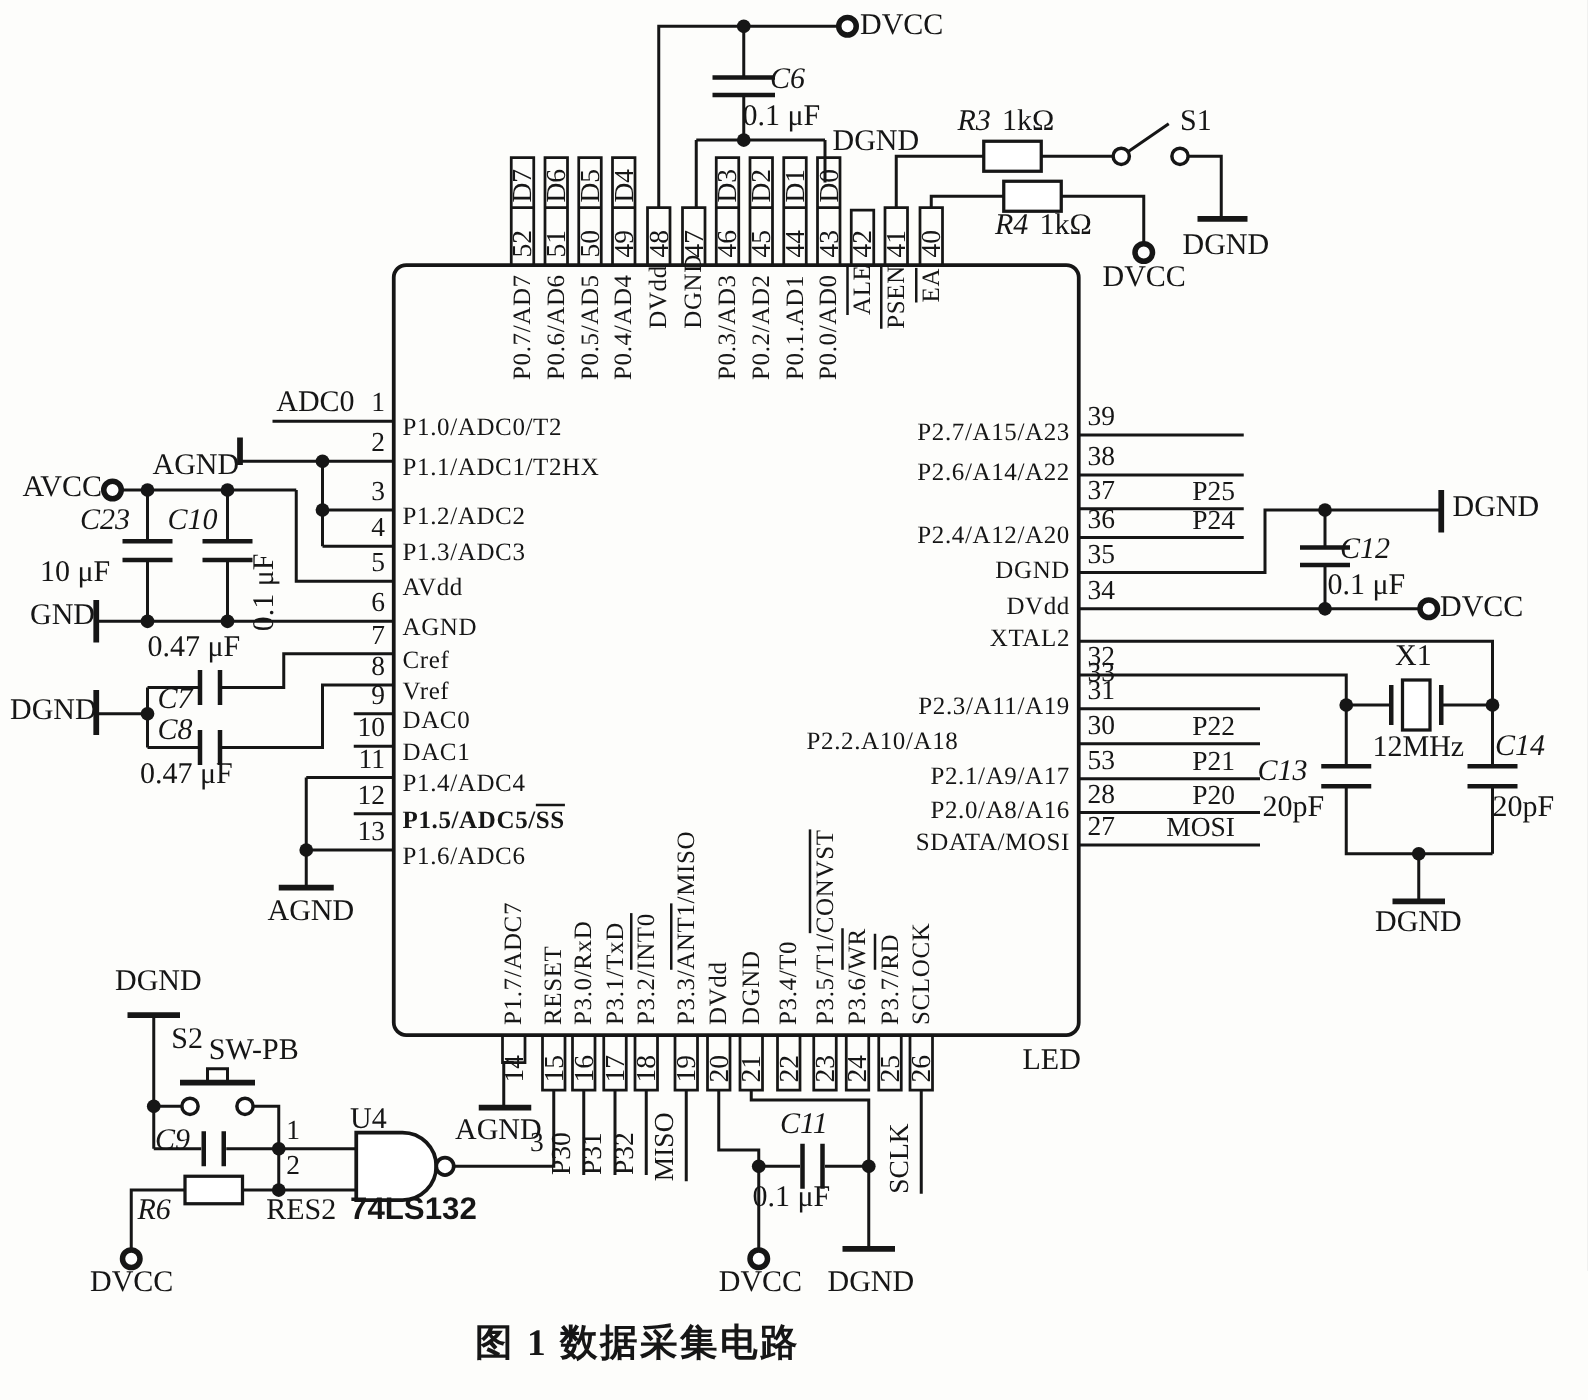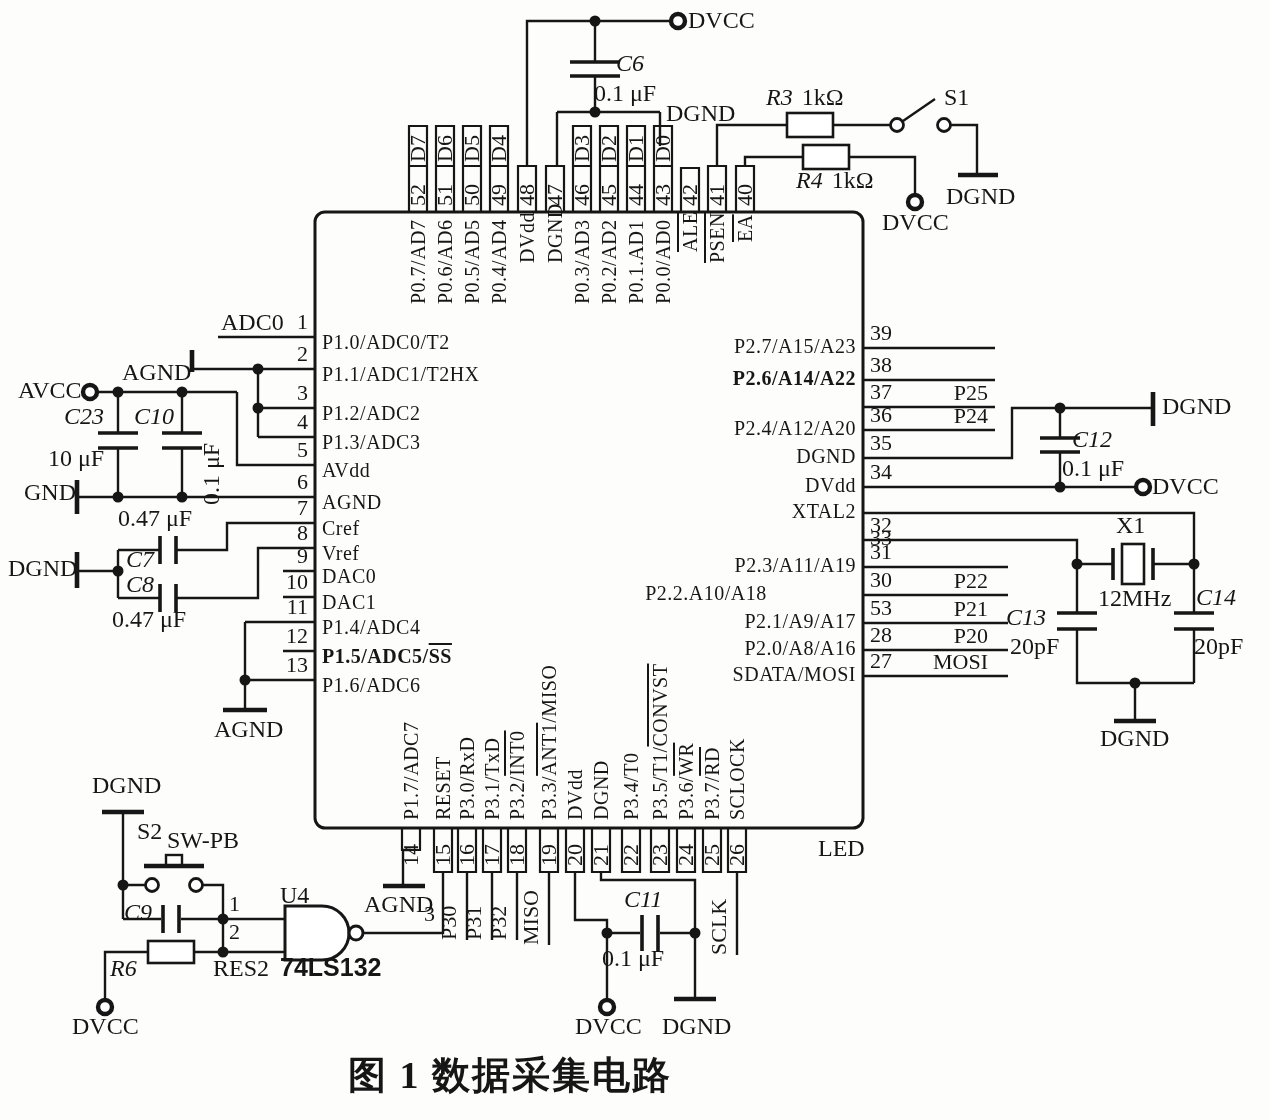--- a/index.html
+++ b/index.html
@@ -8,21 +8,21 @@
   #wires{position:absolute;left:0;top:0;}
   .t{position:absolute;white-space:nowrap;font-size:24px;line-height:26px;}
   .pn{font-size:22px;line-height:22px;}
   .il{font-size:20px;line-height:22px;letter-spacing:.5px;}
   .vt{transform:rotate(-90deg);transform-origin:0 0;}
   .ov{text-decoration:overline;}
   .ref{font-style:italic;}
   .gap{padding-left:9px;}
   .ra{text-align:right;}
   .part{font-family:"Liberation Sans","DejaVu Sans",sans-serif;font-weight:700;font-size:25px;}
-  .cap{font-size:38px;font-weight:700;letter-spacing:2px;width:1020px;text-align:center;}
+  .cap{font-size:30px;font-weight:700;letter-spacing:2px;width:1020px;text-align:center;}
 </style>
 </head>
 <body>
 
 <div id="stage">
   <svg id="wires" width="1270" height="1120">
       <path d="M527,166 V21 H670 M595,21 V62 M595,76 V112 M557,112 H660 M557,166 V112 M660,112 V146 M717,166 V125 H787 M833,125 H890 M951,125 H977 V175 M745,166 V157 H803 M849,157 H915 V194 M903,121 L935,99 M98,392 H237 M237,392 V465 H315 M77,497 H315 M118,392 V433 M118,448 V497 M182,392 V433 M182,448 V497 M192,369 H315 M258,369 V437 M258,408 H315 M258,437 H315 M218,337 H315 M77,571 H118 M118,550 V598 M118,550 H160 M176,550 H227 V523 H315 M118,598 H160 M176,598 H258 V548 H315 M283,571 H315 M283,597 H315 M283,651 H315 M245,622 H315 M245,622 V710 M245,680 H315 M123,812 V919 M123,885 H145 M203,885 H223 V919 M123,919 H161 M181,919 H285 M223,919 V952 M105,999 V952 H148 M194,952 H285 M363,933 H443 V872 M411,850 H403 V886 M467,872 V940 M492,872 V940 M517,872 V940 M549,872 V945 M575,872 V920 H607 V999 M607,933 H640 M660,933 H695 M601,872 V880 H695 V999 M737,872 V955 M863,348 H995 M863,380 H995 M863,407 H995 M863,430 H995 M863,458 H1012 V408 H1153 M1060,408 V438 M1060,452 V487 M863,487 H1135 M863,513 H1194 V564 M863,540 H1077 V564 M1077,564 H1113 M1153,564 H1194 M1077,564 V613 M1077,629 V683 H1194 M1194,564 V613 M1194,629 V683 M1135,683 V721 M863,567 H1008 M863,595 H1008 M863,623 H1008 M863,650 H1008 M863,676 H1008" fill="none" stroke="#161616" stroke-width="2.4"></path>
       <rect x="315" y="212" width="548" height="616" rx="10" fill="none" stroke="#161616" stroke-width="3"></rect>
       <path d=" M409,212 V126 H427 V212 M409,166 H427 M436,212 V126 H454 V212 M436,166 H454 M463,212 V126 H481 V212 M463,166 H481 M490,212 V126 H508 V212 M490,166 H508 M518,212 V166 H536 V212 M546,212 V166 H564 V212 M573,212 V126 H591 V212 M573,166 H591 M600,212 V126 H618 V212 M600,166 H618 M627,212 V126 H645 V212 M627,166 H645 M654,212 V126 H672 V212 M654,166 H672 M681,212 V168 H699 V212 M708,212 V166 H726 V212 M736,212 V166 H754 V212 M402,828 V850 H420 V828 M434,828 V872 H452 V828 M458,828 V872 H476 V828 M483,828 V872 H501 V828 M508,828 V872 H526 V828 M540,828 V872 H558 V828 M566,828 V872 H584 V828 M592,828 V872 H610 V828 M622,828 V872 H640 V828 M651,828 V872 H669 V828 M677,828 V872 H695 V828 M703,828 V872 H721 V828 M728,828 V872 H746 V828" fill="none" stroke="#161616" stroke-width="2.2"></path>
       <path d="M570,62 H620 M570,76 H620 M98,433 H138 M98,448 H138 M162,433 H202 M162,448 H202 M160,536 V564 M176,536 V564 M160,584 V612 M176,584 V612 M163,905 V933 M179,905 V933 M642,915 V951 M658,915 V951 M1040,438 H1080 M1040,452 H1080 M1057,613 H1097 M1057,629 H1097 M1174,613 H1214 M1174,629 H1214 M1113,548 V580 M1153,548 V580" fill="none" stroke="#161616" stroke-width="3.6"></path>
@@ -73,21 +73,21 @@
   <div class="t" style="left:766px;top:84px"><span class="ref">R3</span><span class="gap">1kΩ</span></div>
   <div class="t" style="left:944px;top:84px">S1</div>
   <div class="t" style="left:946px;top:183px">DGND</div>
   <div class="t" style="left:796px;top:167px"><span class="ref">R4</span><span class="gap">1kΩ</span></div>
   <div class="t" style="left:882px;top:209px">DVCC</div>
 
   <div class="t" style="left:18px;top:377px">AVCC</div>
   <div class="t" style="left:122px;top:359px">AGND</div>
   <div class="t ref" style="left:64px;top:403px">C23</div>
   <div class="t ref" style="left:134px;top:403px">C10</div>
-  <div class="t" style="left:48px;top:445px">10 μF</div>
+  <div class="t" style="left:32px;top:445px">10 μF</div>
   <div class="t vt" style="left:198px;top:505px">0.1 μF</div>
   <div class="t" style="left:24px;top:479px">GND</div>
 
   <div class="t" style="left:118px;top:505px">0.47 μF</div>
   <div class="t" style="left:8px;top:555px">DGND</div>
   <div class="t ref" style="left:126px;top:546px">C7</div>
   <div class="t ref" style="left:126px;top:571px">C8</div>
   <div class="t" style="left:112px;top:606px">0.47 μF</div>
   <div class="t" style="left:214px;top:716px">AGND</div>
   <div class="t" style="left:221px;top:309px">ADC0</div>
@@ -212,21 +212,21 @@
     <div class="t il" style="left: 322px; top: 591px;"><span>DAC1</span></div>
     <div class="t pn ra" style="left: 246px; top: 596px; width: 62px;"><span>11</span></div>
     <div class="t il" style="left: 322px; top: 616px;"><span>P1.4/ADC4</span></div>
     <div class="t pn ra" style="left: 246px; top: 625px; width: 62px;"><span>12</span></div>
     <div class="t il" style="left: 322px; top: 645px; font-weight: bold;"><span>P1.5/ADC5/</span><span class="ov">SS</span></div>
     <div class="t pn ra" style="left: 246px; top: 654px; width: 62px;"><span>13</span></div>
     <div class="t il" style="left: 322px; top: 674px;"><span>P1.6/ADC6</span></div>
     <div class="t pn" style="left: 870px; top: 322px;"><span>39</span></div>
     <div class="t il ra" style="left: 556px; top: 335px; width: 300px;"><span>P2.7/A15/A23</span></div>
     <div class="t pn" style="left: 870px; top: 354px;"><span>38</span></div>
-    <div class="t il ra" style="left: 556px; top: 367px; width: 300px; font-weight: bold;"><span>P2.6/A14/A22</span></div>
+    <div class="t il ra" style="left: 556px; top: 367px; width: 300px;"><span>P2.6/A14/A22</span></div>
     <div class="t pn" style="left: 870px; top: 381px;"><span>37</span></div>
     <div class="t pn ra" style="left: 900px; top: 382px; width: 88px;"><span>P25</span></div>
     <div class="t pn" style="left: 870px; top: 404px;"><span>36</span></div>
     <div class="t il ra" style="left: 556px; top: 417px; width: 300px;"><span>P2.4/A12/A20</span></div>
     <div class="t pn ra" style="left: 900px; top: 405px; width: 88px;"><span>P24</span></div>
     <div class="t pn" style="left: 870px; top: 432px;"><span>35</span></div>
     <div class="t il ra" style="left: 556px; top: 445px; width: 300px;"><span>DGND</span></div>
     <div class="t pn" style="left: 870px; top: 461px;"><span>34</span></div>
     <div class="t il ra" style="left: 556px; top: 474px; width: 300px;"><span>DVdd</span></div>
     <div class="t pn" style="left: 870px; top: 487px; margin-top: 40px;"><span>33</span></div>

